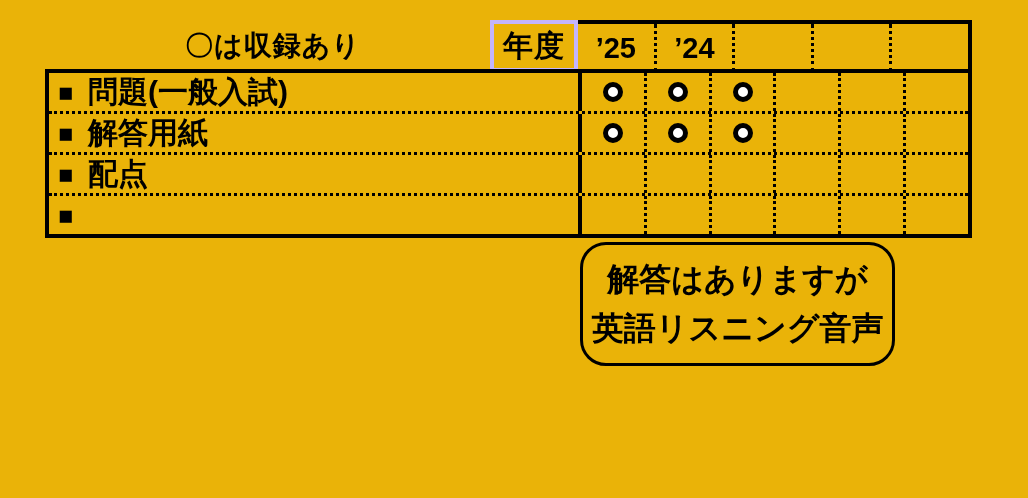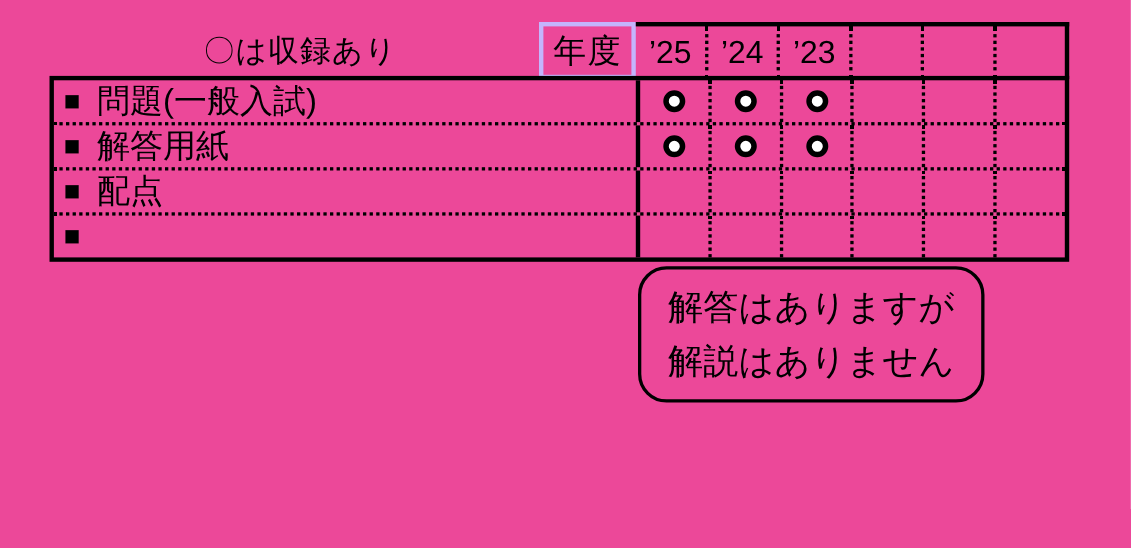--- a/index.html
+++ b/index.html
@@ -4,21 +4,21 @@
 <style>
   * { margin: 0; padding: 0; box-sizing: border-box; }
   html, body { background: #ffffff; }
   body {
     width: 1028px; height: 498px;
     position: relative;
     font-family: "Liberation Sans", "DejaVu Sans", sans-serif;
     color: #000;
     overflow: hidden;
   }
-  .page { position: absolute; inset: 0; background: #ec4899; }
+  .page { position: absolute; inset: 0; background: #eab308; font-weight: bold; }
 
   
   .legend {
     position: absolute; left: 185px; top: 27px;
     font-size: 28px; letter-spacing: 1px; white-space: nowrap;
   }
 
   
   .year-header { position: absolute; left: 490px; top: 20px; height: 52px; display: flex; }
   .nendo {
@@ -80,21 +80,20 @@
 
 <div class="page">
 
   <div class="legend">〇は収録あり</div>
 
   <div class="year-header">
     <div class="nendo">年度</div>
     <div class="year-cols">
         <div class="year-cell">’25</div>
         <div class="year-cell">’24</div>
-        <div class="year-cell">’23</div>
         <div class="year-cell"></div>
         <div class="year-cell"></div>
         <div class="year-cell"></div>
       </div>
   </div>
 
   <div class="mtable">
       <div class="trow">
         <div class="label-cell">
           <span class="bullet">■</span>
@@ -159,17 +158,17 @@
           <div class="mark-cell"></div>
           <div class="mark-cell"></div>
           <div class="mark-cell"></div>
           <div class="mark-cell"></div>
         </div>
       </div>
     </div>
 
   <div class="bubble">
     <div>解答はありますが</div>
-    <div>解説はありません</div>
+    <div>英語リスニング音声</div>
   </div>
 
 
 </div>
 
 </body></html>

